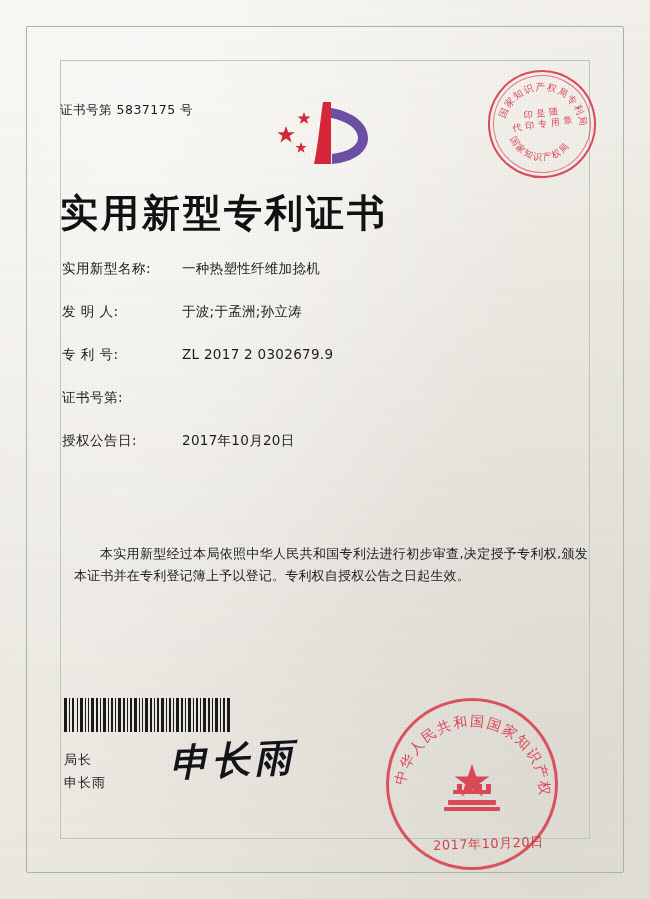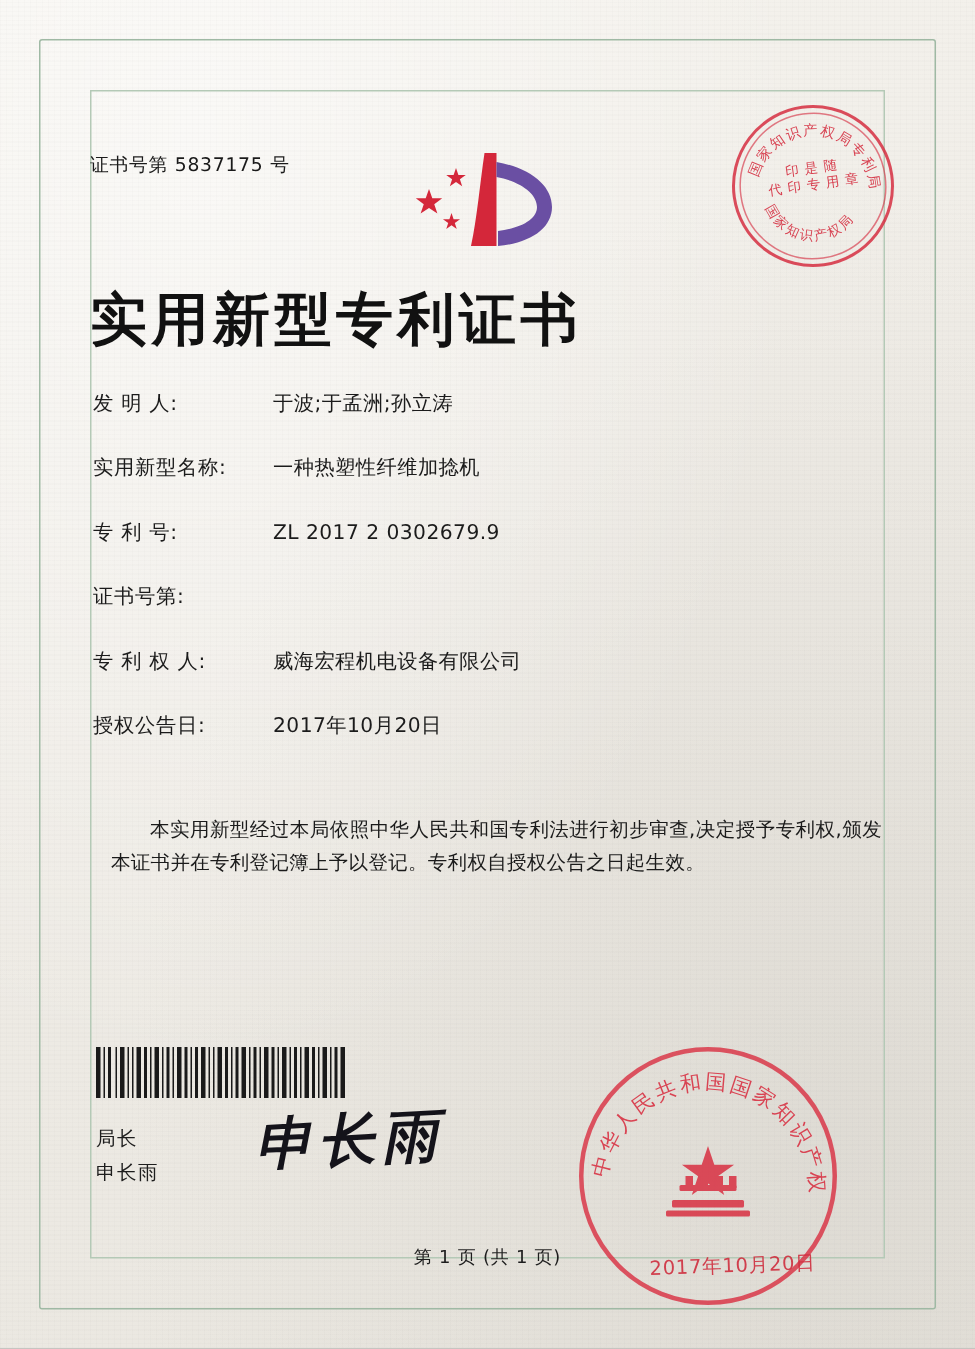--- a/index.html
+++ b/index.html
@@ -307,37 +307,33 @@
       <div class="mid">
         <div>印 是 随</div>
         <div>代 印 专 用 章</div>
       </div>
     </div>
 
     <div class="main-title">实用新型专利证书</div>
 
     <div class="fields">
       <div class="field-row">
+        <div class="field-label">实用新型名称:</div>
+        <div class="field-value">一种热塑性纤维加捻机</div>
+      </div>
+      <div class="field-row">
         <div class="field-label">发 明 人:</div>
         <div class="field-value">于波;于孟洲;孙立涛</div>
-      </div>
-      <div class="field-row">
-        <div class="field-label">实用新型名称:</div>
-        <div class="field-value">一种热塑性纤维加捻机</div>
       </div>
       <div class="field-row">
         <div class="field-label">专 利 号:</div>
         <div class="field-value">ZL 2017 2 0302679.9</div>
       </div>
       <div class="field-row">
         <div class="field-label">证书号第:</div>
-      </div>
-      <div class="field-row">
-        <div class="field-label">专 利 权 人:</div>
-        <div class="field-value">威海宏程机电设备有限公司</div>
       </div>
       <div class="field-row">
         <div class="field-label">授权公告日:</div>
         <div class="field-value">2017年10月20日</div>
       </div>
     </div>
 
     <div class="paras">
       <div class="para">本实用新型经过本局依照中华人民共和国专利法进行初步审查,决定授予专利权,颁发本证书并在专利登记簿上予以登记。专利权自授权公告之日起生效。</div>
     </div>
@@ -411,15 +407,14 @@
           <rect x="-15" y="-6" width="5" height="8"></rect>
           <rect x="-5" y="-6" width="5" height="8"></rect>
           <rect x="5" y="-6" width="5" height="8"></rect>
           <rect x="14" y="-6" width="5" height="8"></rect>
           <rect x="-28" y="17" width="56" height="4" rx="1"></rect>
         </g>
       </svg>
     </div>
     <div class="stamp-date">2017年10月20日</div>
 
-    <div class="footer">第 1 页 (共 1 页)</div>
   </div>
 </div>
 
 </body></html>

